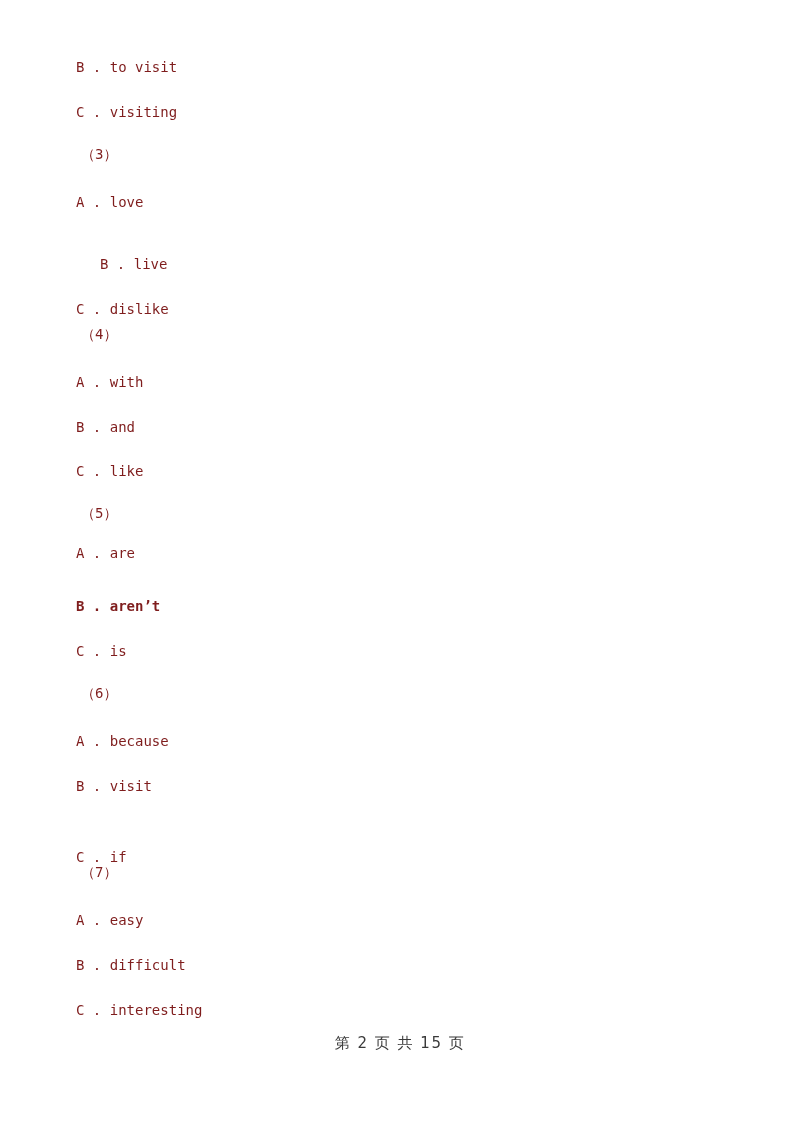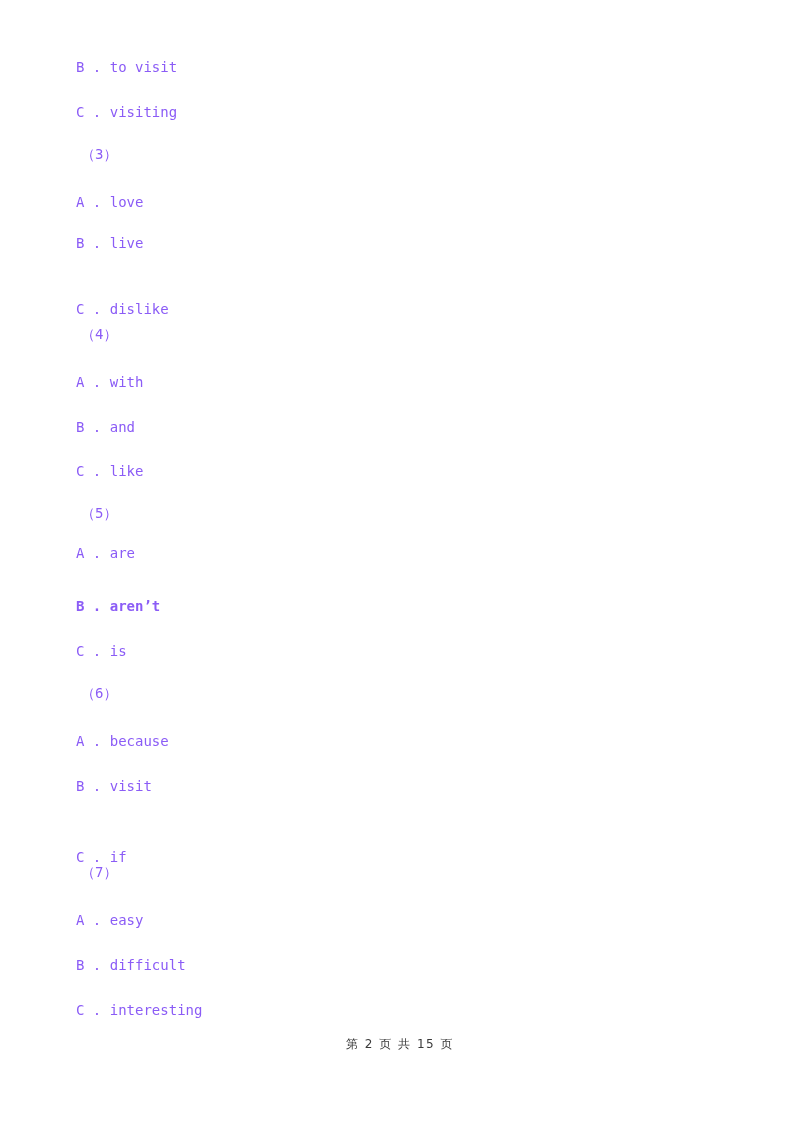--- a/index.html
+++ b/index.html
@@ -24,21 +24,21 @@
     top: 0;
     left: 0;
     width: 800px;
     height: 1020px;
   }
 
   
   .line {
     position: absolute;
     white-space: pre;
-    color: #8b5cf6;
+    color: #7f1d1d;
     font-size: 14px;
     line-height: 18px;
     letter-spacing: 0px;
   }
 
   .line.option {
     left: 76px;
   }
 
   .line.qnum {
@@ -49,38 +49,38 @@
     position: absolute;
     left: 0;
     top: 1033px;
     width: 800px;
     text-align: center;
   }
 
   .footer-text {
     display: inline-block;
     font-family: "DejaVu Sans", "Liberation Sans", sans-serif;
-    font-size: 12px;
+    font-size: 15px;
     color: #3a3a3a;
     letter-spacing: 1.5px;
     white-space: pre;
   }
 </style>
 </head>
 <body>
 
 <div class="page">
 
   <div class="content">
 
   <div class="line option" style="top: 58px;">B . to visit</div>
       <div class="line option" style="top: 103px;">C . visiting</div>
       <div class="line qnum" style="top: 145px;">（3）</div>
       <div class="line option" style="top: 193px;">A . love</div>
-      <div class="line option" style="top: 234px;">B . live</div>
+      <div class="line option" style="top: 255px; margin-left: 24px;">B . live</div>
       <div class="line option" style="top: 300px;">C . dislike</div>
       <div class="line qnum" style="top: 325px;">（4）</div>
       <div class="line option" style="top: 373px;">A . with</div>
       <div class="line option" style="top: 418px;">B . and</div>
       <div class="line option" style="top: 462px;">C . like</div>
       <div class="line qnum" style="top: 504px;">（5）</div>
       <div class="line option" style="top: 544px;">A . are</div>
       <div class="line option" style="top: 597px; font-weight: bold;">B . aren’t</div>
       <div class="line option" style="top: 642px;">C . is</div>
       <div class="line qnum" style="top: 684px;">（6）</div>

